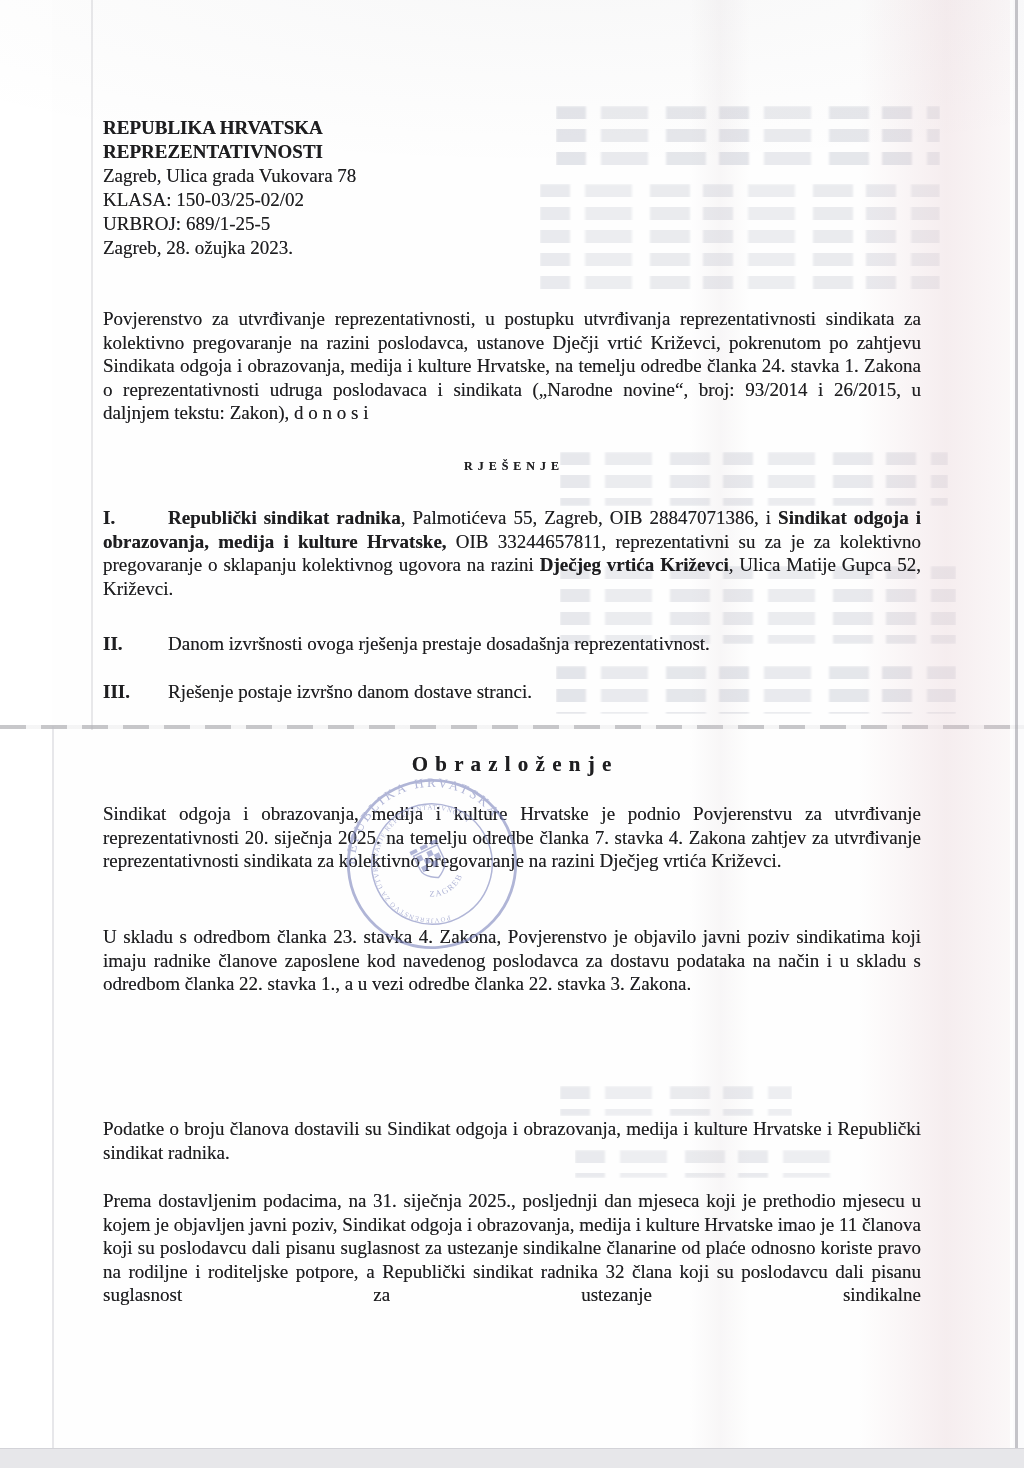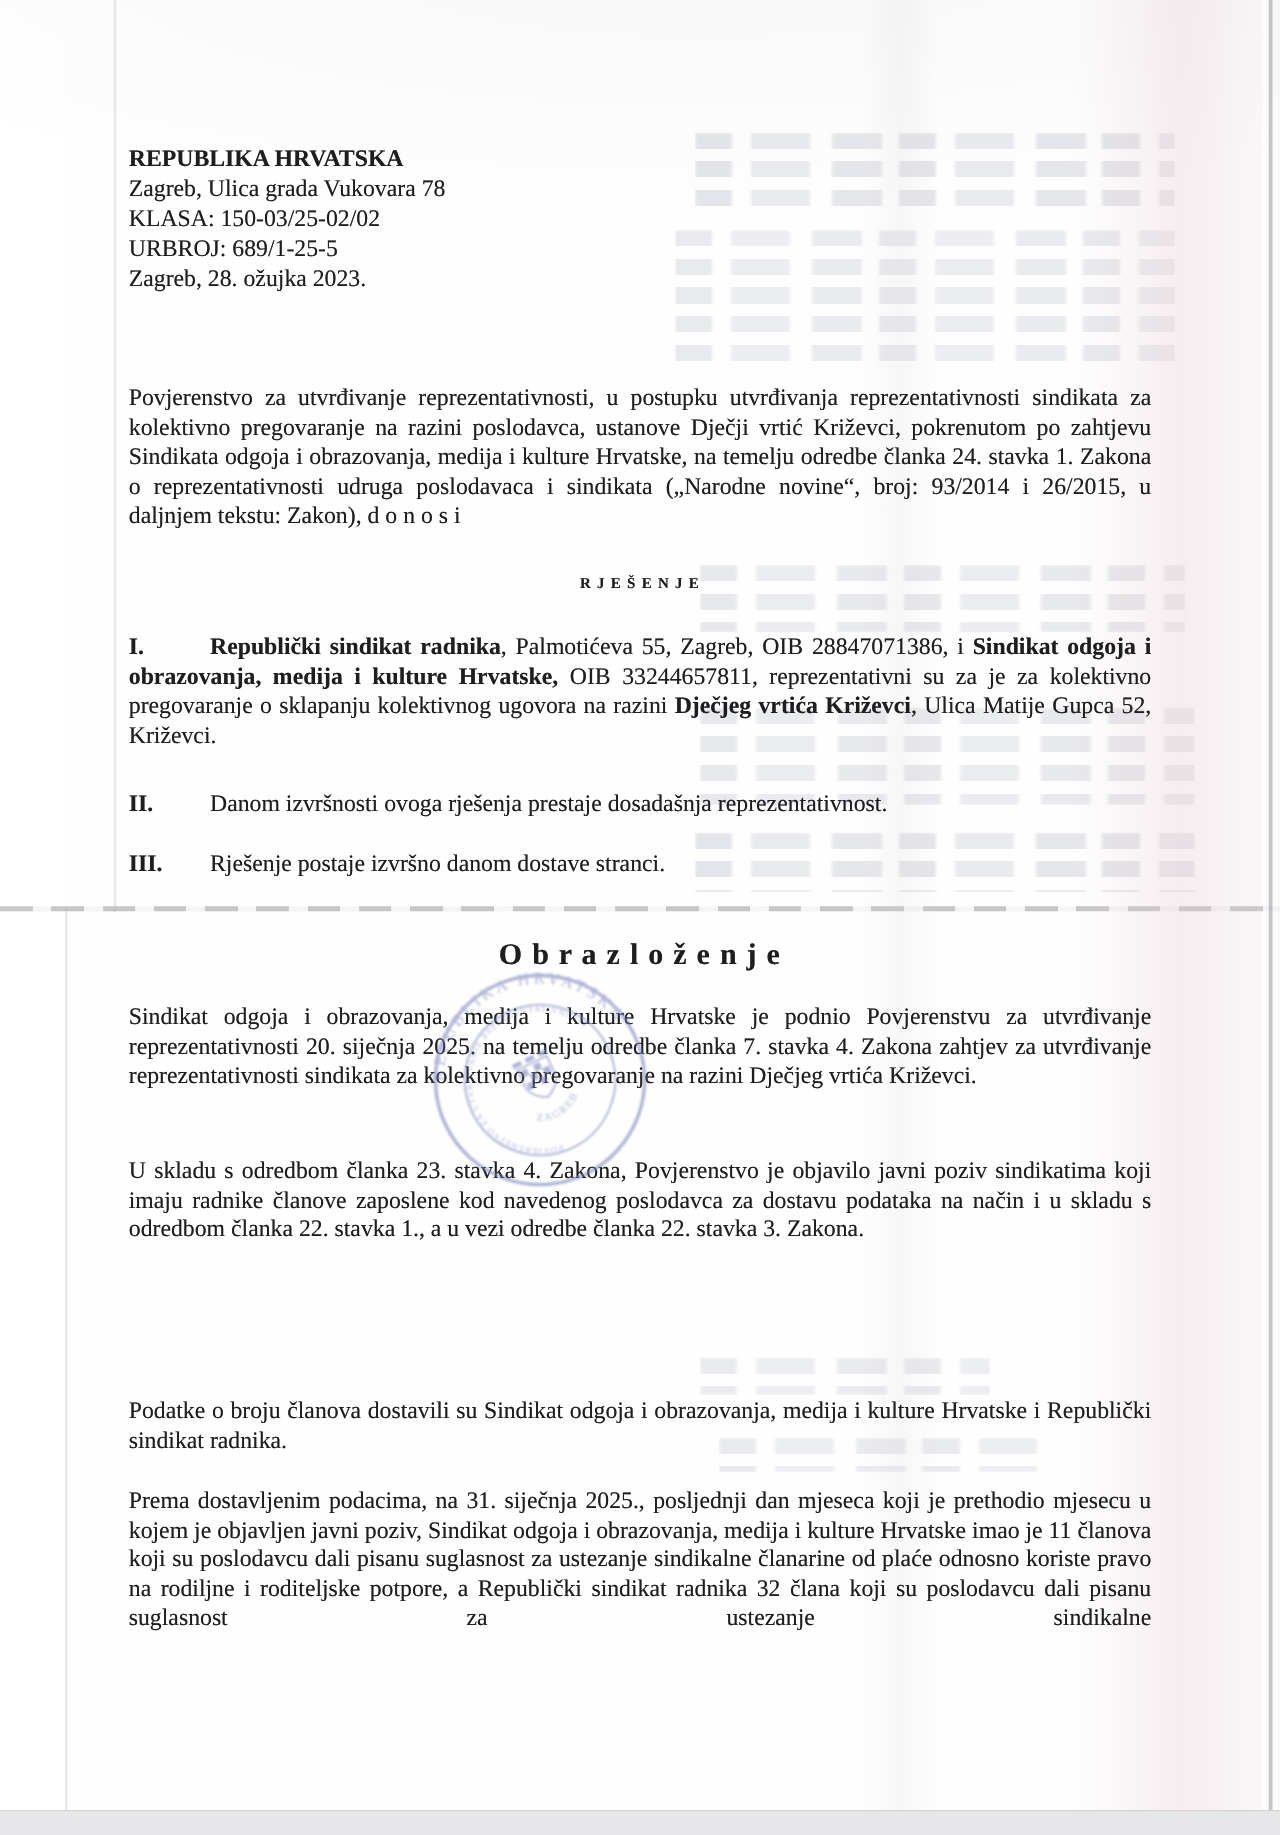--- a/index.html
+++ b/index.html
@@ -47,21 +47,21 @@
   .b{font-weight:bold;}
   .letterhead{top:116px;line-height:24px;}
   .para{text-align:justify;margin:0;}
   .intro{top:307px;}
   .h-ruling{top:455px;text-align:center;font-size:12px;letter-spacing:1px;}
   .item{text-align:justify;margin:0;}
   .item1{top:506px;}
   .item2{top:632px;}
   .item3{top:680px;}
   .numcell{display:inline-block;width:65px;}
-  .h-obraz{top:753px;text-align:center;font-size:24px;letter-spacing:1px;}
+  .h-obraz{top:753px;text-align:center;font-size:21px;letter-spacing:1px;}
   .p1{top:802px;}
   .p2{top:925px;}
   .p3{top:1044px;}
   .p4{top:1117px;}
   .p5{top:1189px;text-align-last:justify;}
   .soft{text-shadow:0 0 .45px rgba(20,20,25,.55);}
   
   .stamp{position:absolute;left:338px;top:770px;width:188px;height:188px;filter:blur(.7px);opacity:.6;pointer-events:none;}
 </style>
 </head>
@@ -79,20 +79,21 @@
   <div class="fold"></div>
   <div class="streak-pink"></div>
   <div class="streak-mid"></div>
   <div class="edge-line-right"></div>
   <div class="edge-line-left"></div>
   <div class="edge-line-left2"></div>
   <div class="bottom-strip"></div>
 
   <div class="blk letterhead soft">
     <div class="b">REPUBLIKA HRVATSKA</div>
+    <div class="b">REPREZENTATIVNOSTI</div>
     <div>Zagreb, Ulica grada Vukovara 78</div>
     <div>KLASA: 150-03/25-02/02</div>
     <div>URBROJ: 689/1-25-5</div>
     <div>Zagreb, 28. ožujka 2023.</div>
   </div>
 
   <p class="blk para intro soft">Povjerenstvo za utvrđivanje reprezentativnosti, u postupku utvrđivanja reprezentativnosti sindikata za kolektivno pregovaranje na razini poslodavca, ustanove Dječji vrtić Križevci, pokrenutom po zahtjevu Sindikata odgoja i obrazovanja, medija i kulture Hrvatske, na temelju odredbe članka 24. stavka 1. Zakona o reprezentativnosti udruga poslodavaca i sindikata („Narodne novine“, broj: 93/2014 i 26/2015, u daljnjem tekstu: Zakon), d o n o s i</p>
 
   <div class="blk h-ruling b soft">R J E Š E N J E</div>
 

